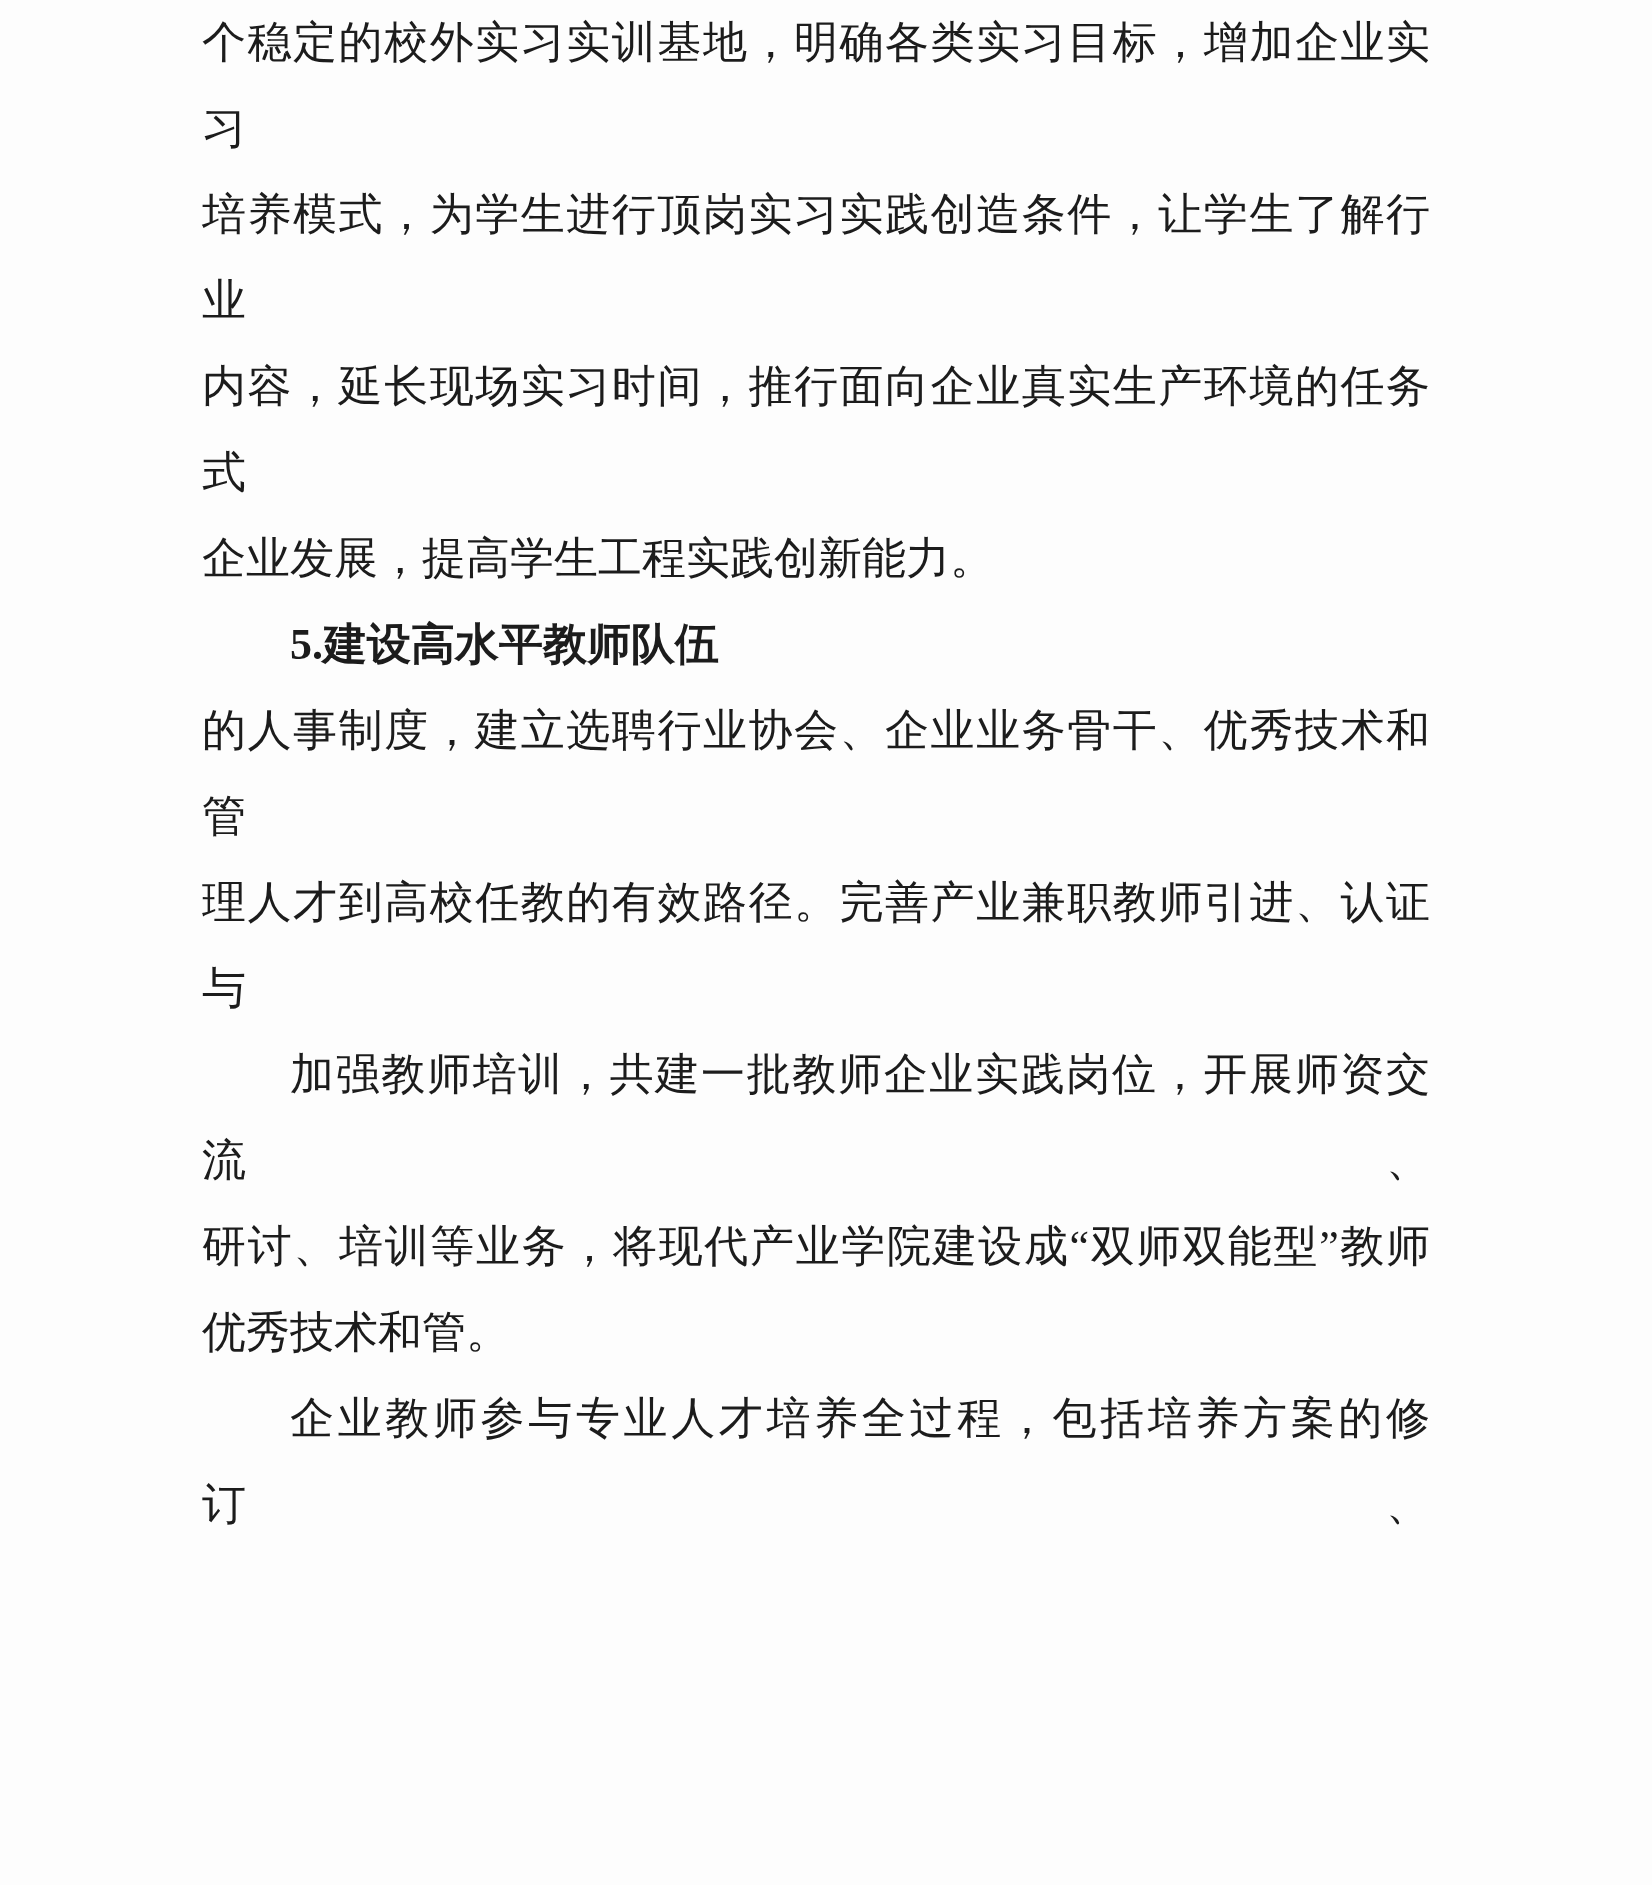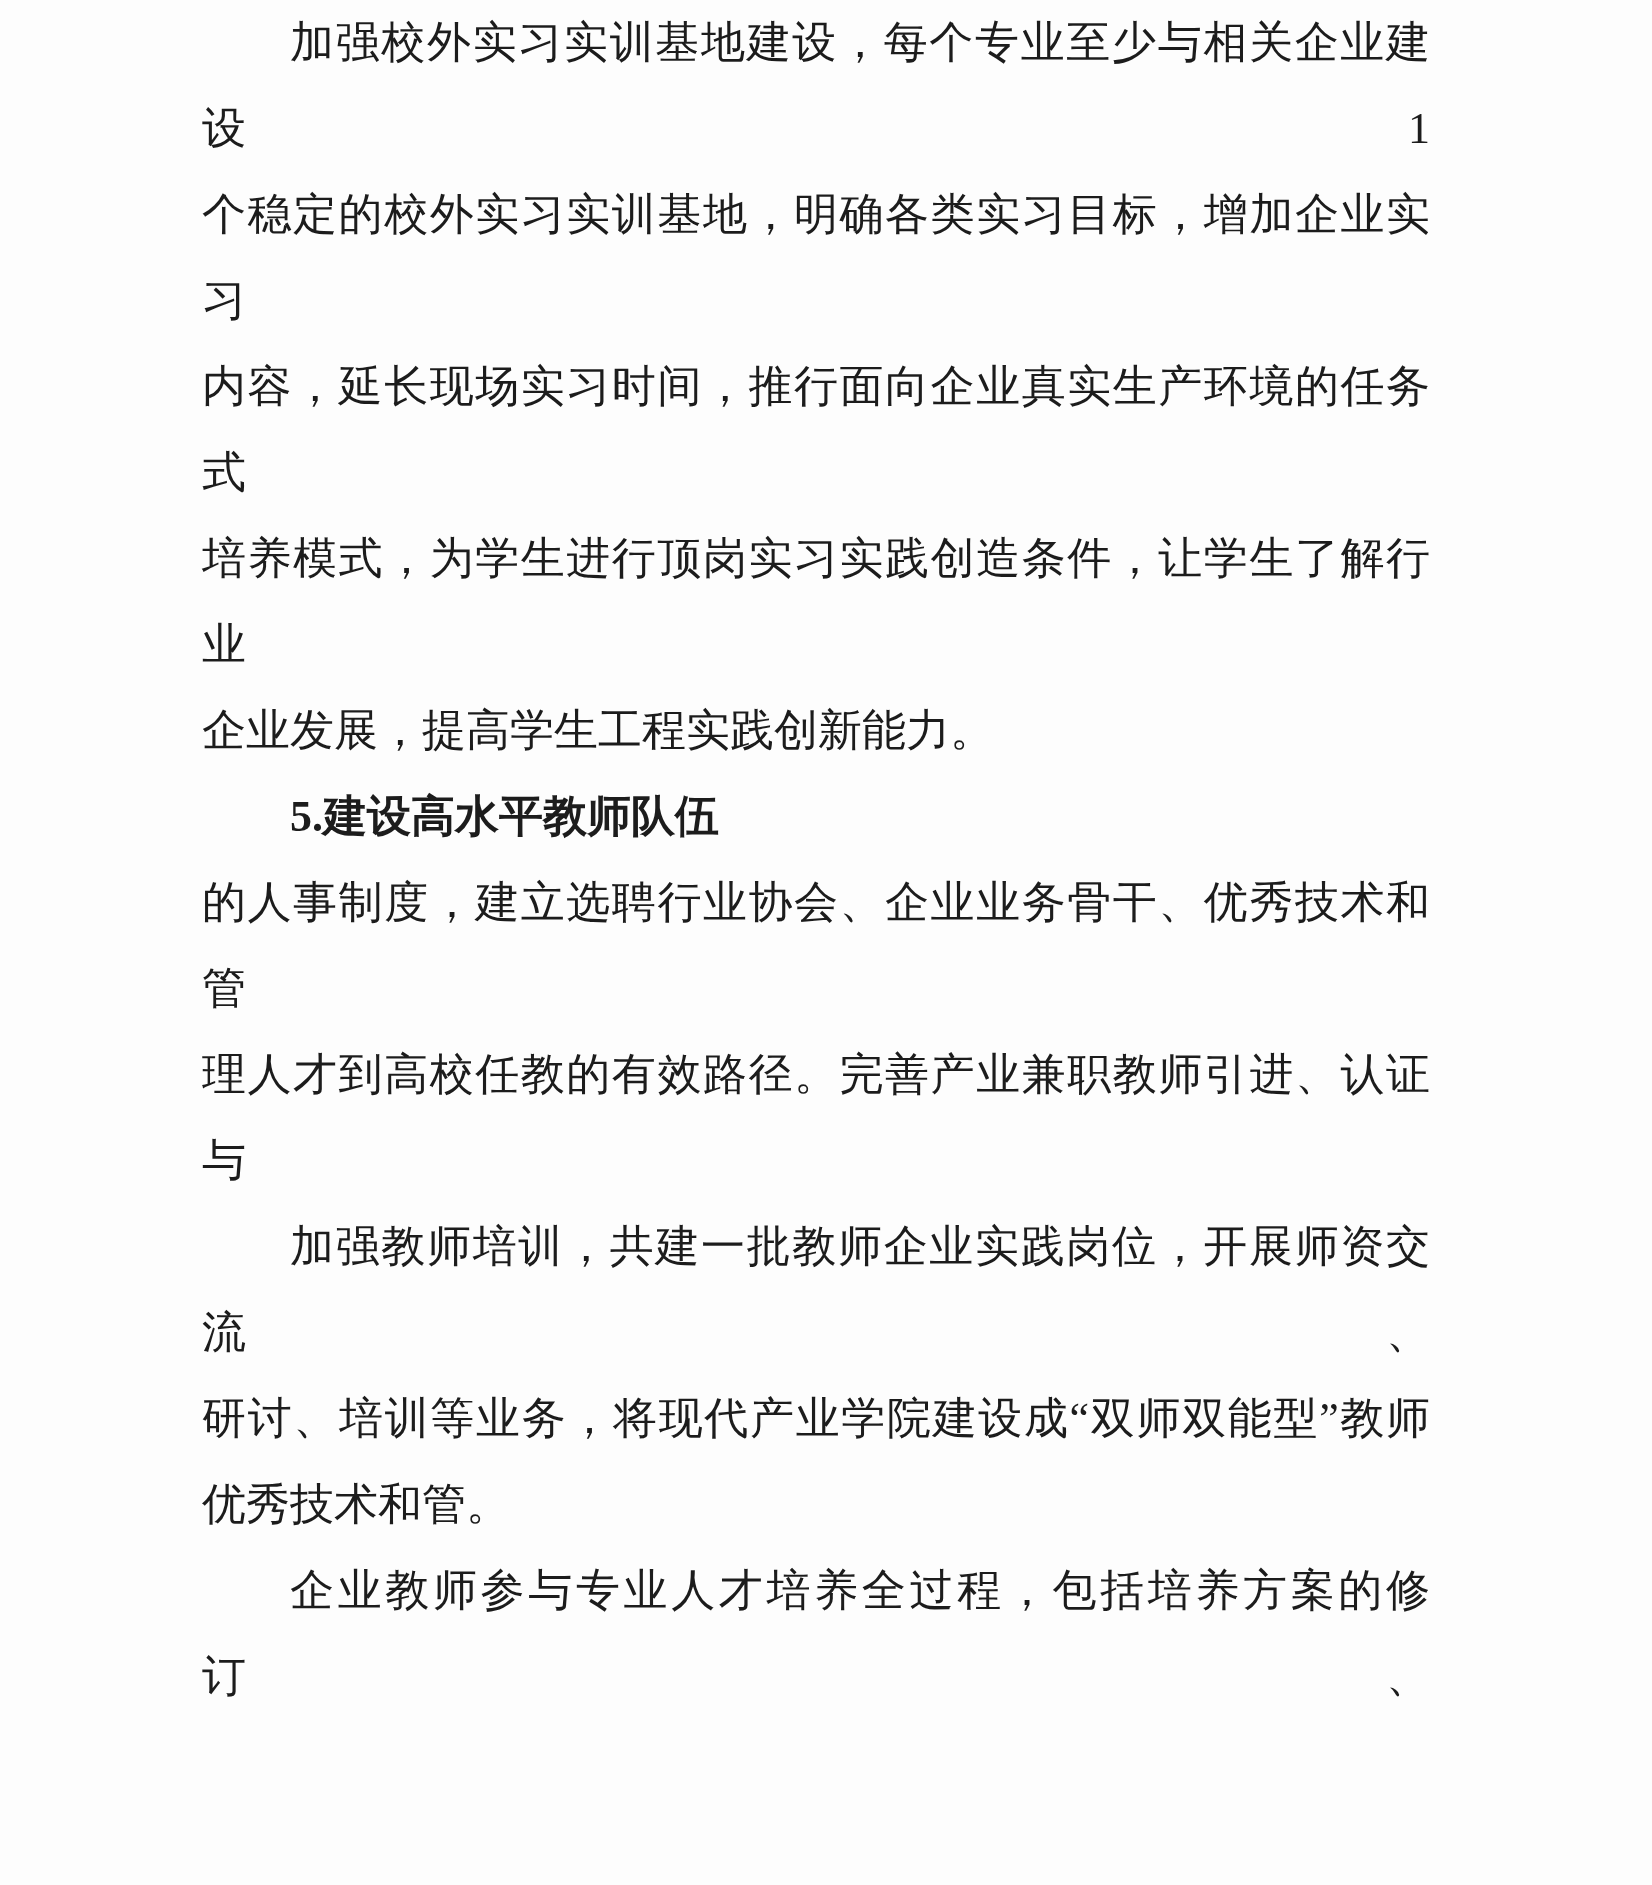--- a/index.html
+++ b/index.html
@@ -41,24 +41,23 @@
     text-align: right;
     text-align-last: left;
   }
 </style>
 </head>
 <body>
 
 <div class="page-text">
 
   <div class="para">
-    <div class="line indent">加强校外实习实训基地建设，每个专业至少与相关企业建设 1</div>
     <div class="line">个稳定的校外实习实训基地，明确各类实习目标，增加企业实习</div>
+    <div class="line">培养模式，为学生进行顶岗实习实践创造条件，让学生了解行业</div>
     <div class="line">内容，延长现场实习时间，推行面向企业真实生产环境的任务式</div>
-    <div class="line">培养模式，为学生进行顶岗实习实践创造条件，让学生了解行业</div>
     <div class="line plain">企业发展，提高学生工程实践创新能力。</div>
   </div>
 
   <div class="para">
     <div class="line heading indent">5.建设高水平教师队伍</div>
   </div>
 
   <div class="para">
     <div class="line">的人事制度，建立选聘行业协会、企业业务骨干、优秀技术和管</div>
     <div class="line">理人才到高校任教的有效路径。完善产业兼职教师引进、认证与</div>

